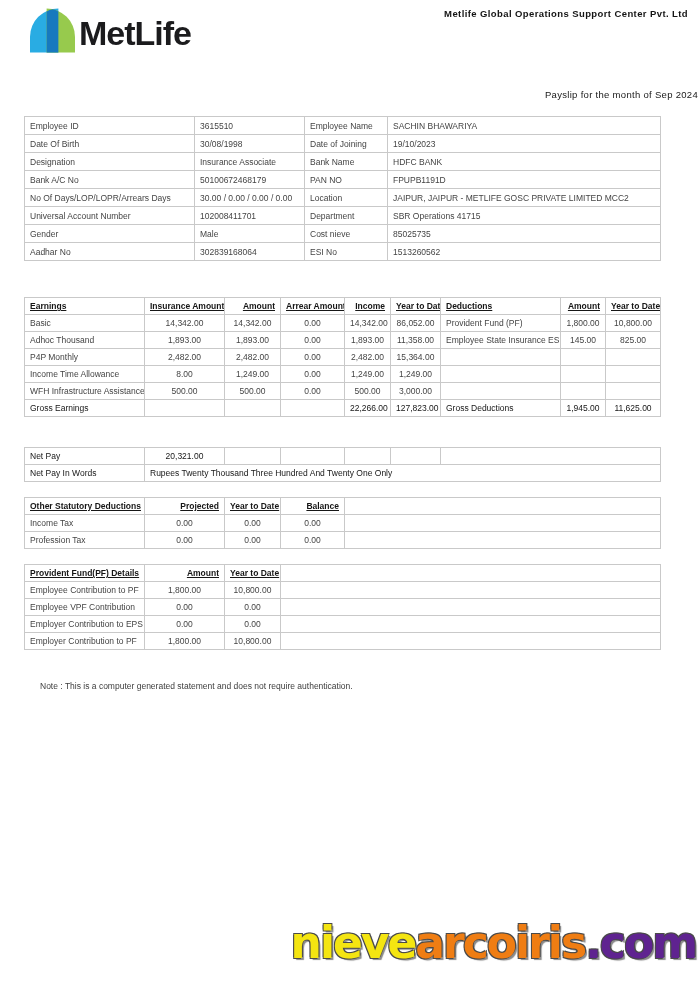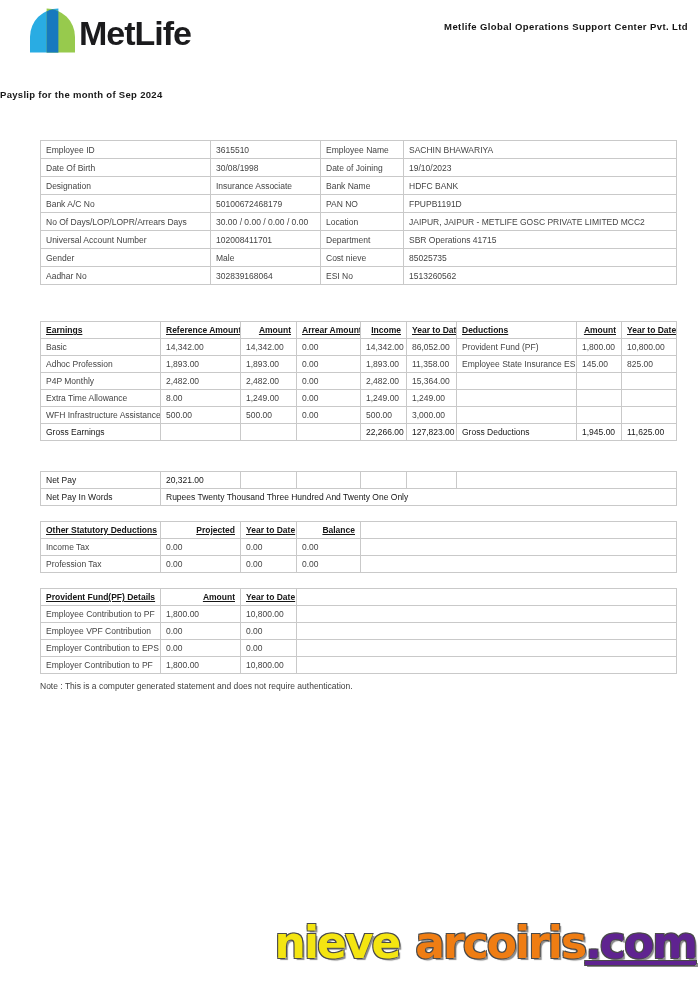--- a/index.html
+++ b/index.html
@@ -6,51 +6,51 @@
   .page {
     position:relative; width:698px; height:987px; background:#ffffff;
     font-family:"Liberation Sans", sans-serif; color:#3f3f3f; overflow:hidden;
   }
   
   .topbar { position:absolute; top:8px; left:30px; right:10px;
             display:flex; justify-content:space-between; align-items:flex-start; }
   .logo { display:flex; align-items:flex-end; gap:4px; }
   .logo-mark { width:45px; height:45px; display:block; }
   .logo-text { font-size:34px; font-weight:bold; color:#1b1b1d; letter-spacing:-1px; line-height:40px; }
-  .company { margin-top:13px; font-size:9.5px; font-weight:bold; color:#151515; letter-spacing:0.4px; text-align:right; }
-  
-  .title { position:absolute; top:89px; left:0; width:100%; text-align:left;
-           font-size:9.5px; font-weight:bold; color:#181818; letter-spacing:0.3px; }
-  
-  table { position:absolute; left:40px; width:636px; border-collapse:collapse; table-layout:fixed;margin-top:24px; }
+  .company { font-size:9.5px; font-weight:bold; color:#151515; letter-spacing:0.4px; text-align:right; }
+  
+  .title { position:absolute; top:89px; left:0; width:100%; text-align:right;
+           font-size:9.5px; font-weight:normal; color:#181818; letter-spacing:0.3px; }
+  
+  table { position:absolute; left:24px; width:636px; border-collapse:collapse; table-layout:fixed; }
   td, th { border:1px solid #c9c9c9; font-size:8.5px; font-weight:normal;
            color:#444444; padding:0 5px; height:16px; overflow:hidden; white-space:nowrap;
            text-align:left; vertical-align:middle; }
   th { font-weight:bold; color:#161616;text-decoration:underline; }
-  .num { text-align:left; }
+  .num { text-align:center; }
   .hnum { text-align:right; font-weight:bold; color:#161616; }
   .boldrow td { font-weight:normal; color:#161616; }
   .info-table { top:116px; }
   .info-table td { height:17px; }
   .earn-table { top:297px; }
   .netpay-table { top:447px; }
   .stat-table { top:497px; }
   .pf-table { top:564px; }
   
   .note { position:absolute; left:40px; top:681px; font-size:8.5px; color:#3d3d3d; }
   
   .watermark {
     position:absolute; right:2px; bottom:22px;
     font-family:"DejaVu Sans", sans-serif; font-size:44px; font-weight:bold;
     letter-spacing:-2px; line-height:1;
     text-shadow:-1px -1px 0 #4a4a4a, 1px -1px 0 #4a4a4a, -1px 1px 0 #4a4a4a, 2px 2px 1px #8a8a8a;
   }
   .wm-1 { color:#f4e511; }
-  .wm-2 { color:#ef7d13;margin-left:16px; }
-  .wm-3 { color:#5f2390;text-decoration:underline; }
+  .wm-2 { color:#ef7d13; }
+  .wm-3 { color:#5f2390; }
 </style>
 </head>
 <body>
 
 <div class="page">
 
   <div class="topbar">
     <div class="logo">
       <svg class="logo-mark" viewBox="0 0 46 45" xmlns="http://www.w3.org/2000/svg">
         <path d="M29,0 A29,29 0 0 0 0,29 L0,45 L29,45 Z" fill="#29ace3"></path>
@@ -131,42 +131,42 @@
         <col style="width:64px">
         <col style="width:46px">
         <col style="width:50px">
       <col style="width:120px">
         <col style="width:45px">
         <col style="width:55px">
     </colgroup>
     <tbody>
       <tr>
         <th>Earnings</th>
-        <th class="hnum">Reference Amount</th>
+        <th class="hnum">Insurance Amount</th>
         <th class="hnum">Amount</th>
         <th class="hnum">Arrear Amount</th>
         <th class="hnum">Income</th>
         <th class="hnum">Year to Date</th>
         <th>Deductions</th>
         <th class="hnum">Amount</th>
         <th class="hnum">Year to Date</th>
       </tr>
       <tr>
         <td>Basic</td>
         <td class="num">14,342.00</td>
         <td class="num">14,342.00</td>
         <td class="num">0.00</td>
         <td class="num">14,342.00</td>
         <td class="num">86,052.00</td>
         <td>Provident Fund (PF)</td>
         <td class="num">1,800.00</td>
         <td class="num">10,800.00</td>
       </tr>
       <tr>
-        <td>Adhoc Profession</td>
+        <td>Adhoc Thousand</td>
         <td class="num">1,893.00</td>
         <td class="num">1,893.00</td>
         <td class="num">0.00</td>
         <td class="num">1,893.00</td>
         <td class="num">11,358.00</td>
         <td>Employee State Insurance ESI</td>
         <td class="num">145.00</td>
         <td class="num">825.00</td>
       </tr>
       <tr>
@@ -174,21 +174,21 @@
         <td class="num">2,482.00</td>
         <td class="num">2,482.00</td>
         <td class="num">0.00</td>
         <td class="num">2,482.00</td>
         <td class="num">15,364.00</td>
         <td></td>
         <td></td>
         <td></td>
       </tr>
       <tr>
-        <td>Extra Time Allowance</td>
+        <td>Income Time Allowance</td>
         <td class="num">8.00</td>
         <td class="num">1,249.00</td>
         <td class="num">0.00</td>
         <td class="num">1,249.00</td>
         <td class="num">1,249.00</td>
         <td></td>
         <td></td>
         <td></td>
       </tr>
       <tr>

